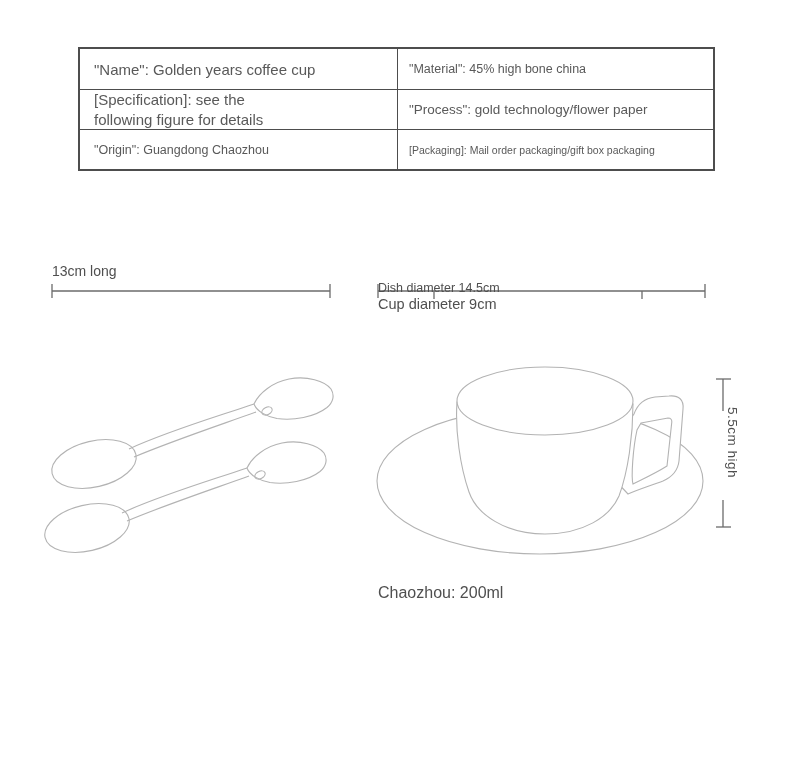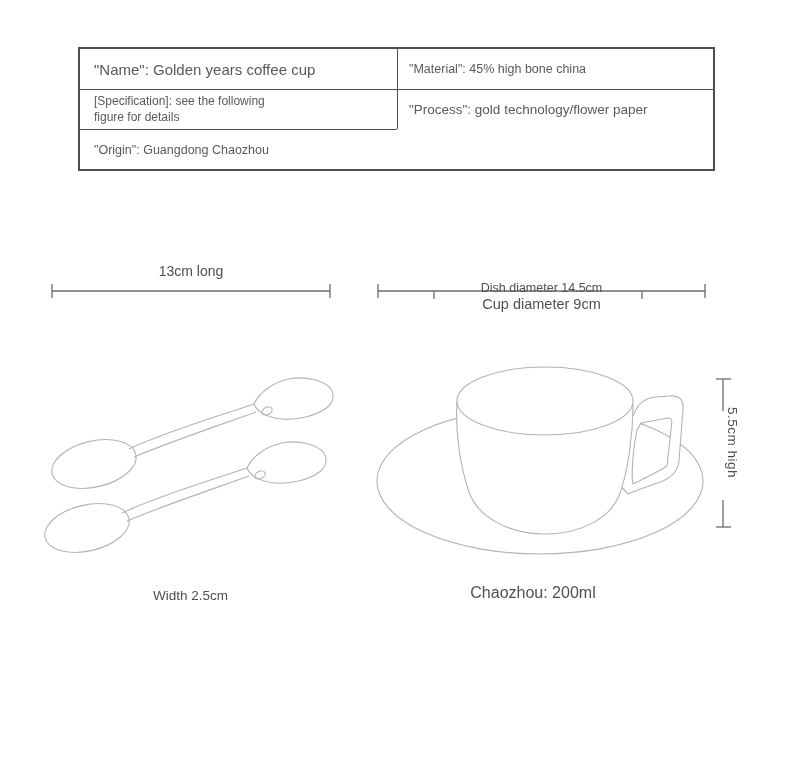--- a/index.html
+++ b/index.html
@@ -22,29 +22,29 @@
   }
   .cell{
     display:flex;align-items:center;
     padding-left:14px;box-sizing:border-box;
     color:#595959;
   }
   .cell.right{border-left:1.5px solid #4d4d4d;padding-left:11px;}
   .cell.rb{border-top:1.5px solid #4d4d4d;}
   .c-r1l{font-size:15px;}
   .c-r1r{font-size:12.5px;}
-  .c-r2l{font-size:12px;line-height:1.3;}
+  .c-r2l{font-size:15px;line-height:1.3;}
   .c-r2l span{display:block;max-width:190px;}
   .c-r2r{font-size:13.5px;}
   .c-r3l{font-size:12.5px;}
   .c-r3r{font-size:10.5px;}
   
   #art{position:absolute;left:0;top:0;}
   
-  .dim-label{position:absolute;text-align:center;color:#4f4f4f;white-space:nowrap;}
+  .dim-label{position:absolute;text-align:left;color:#4f4f4f;white-space:nowrap;}
   #spoon-length-label{left:52px;width:278px;top:263px;font-size:14px;}
   #dish-diameter-label{left:378px;width:327px;top:265px;font-size:12.5px;margin-top:16px;}
   #cup-diameter-label{left:378px;width:327px;top:296px;font-size:14.5px;}
   #height-label{
     left:725px;top:407px;height:100px;
     writing-mode:vertical-rl;
     font-size:13.5px;letter-spacing:0.5px;
     text-align:left;
   }
   #width-label{left:88px;width:205px;top:588px;font-size:13.5px;}
@@ -68,20 +68,23 @@
         <span>"Material": 45% high bone china</span>
       </div>
     <div class="cell rb c-r2l">
         <span>[Specification]: see the following figure for details</span>
       </div>
     <div class="cell right rb c-r2r">
         <span>"Process": gold technology/flower paper</span>
       </div>
     <div class="cell rb c-r3l">
         <span>"Origin": Guangdong Chaozhou</span>
+      </div>
+    <div class="cell right rb c-r3r">
+        <span>[Packaging]: Mail order packaging/gift box packaging</span>
       </div>
   </div>
 
   <svg id="art" width="790" height="771" viewBox="0 0 790 771">
 
     <defs>
       <g id="spoon">
         <ellipse cx="94" cy="464" rx="43" ry="23" transform="rotate(-13 94 464)"></ellipse>
         <path d="M 129,449 C 168,431 216,417 254,404"></path>
         <path d="M 134,457 C 172,441 220,425 256,412"></path>
@@ -130,18 +133,17 @@
   </svg>
 
   <div class="dim-label" id="spoon-length-label">13cm long</div>
 
   <div class="dim-label" id="dish-diameter-label">Dish diameter 14.5cm</div>
 
   <div class="dim-label" id="cup-diameter-label">Cup diameter 9cm</div>
 
   <div class="dim-label" id="height-label">5.5cm high</div>
 
-  <div class="dim-label" id="width-label">Width 2.5cm</div>
 
   <div class="dim-label" id="capacity-label">Chaozhou: 200ml</div>
 
 
 </div>
 
 </body></html>

